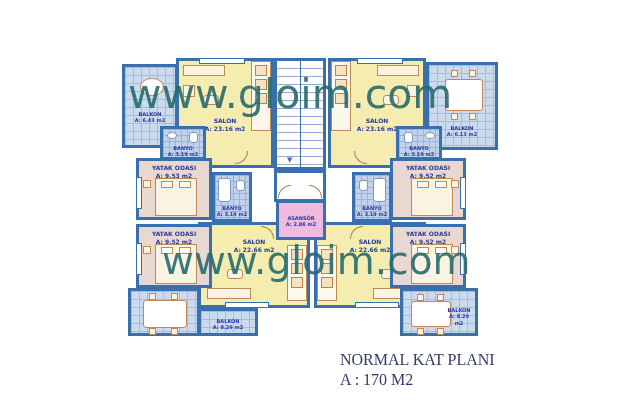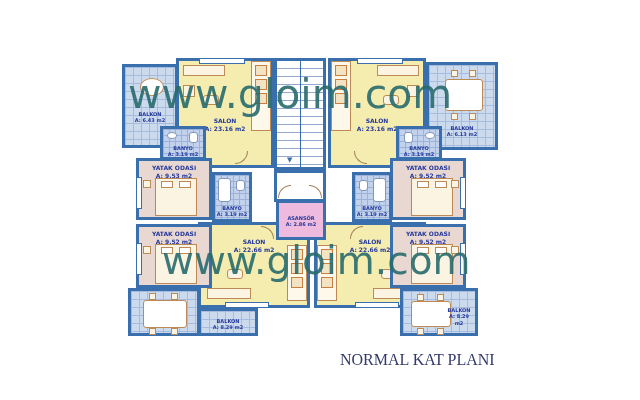--- a/index.html
+++ b/index.html
@@ -277,15 +277,16 @@
       <span>ASANSÖR</span>
       <span>A: 2.86 m2</span>
     </div>
   </div>
 
   <div class="watermark wm-top">www.gloim.com</div>
   <div class="watermark wm-bottom">www.gloim.com</div>
 
   <div class="plan-title">
     <span>NORMAL KAT PLANI</span>
+    <span>A : 170 M2</span>
   </div>
 
 </div>
 
 </body></html>

